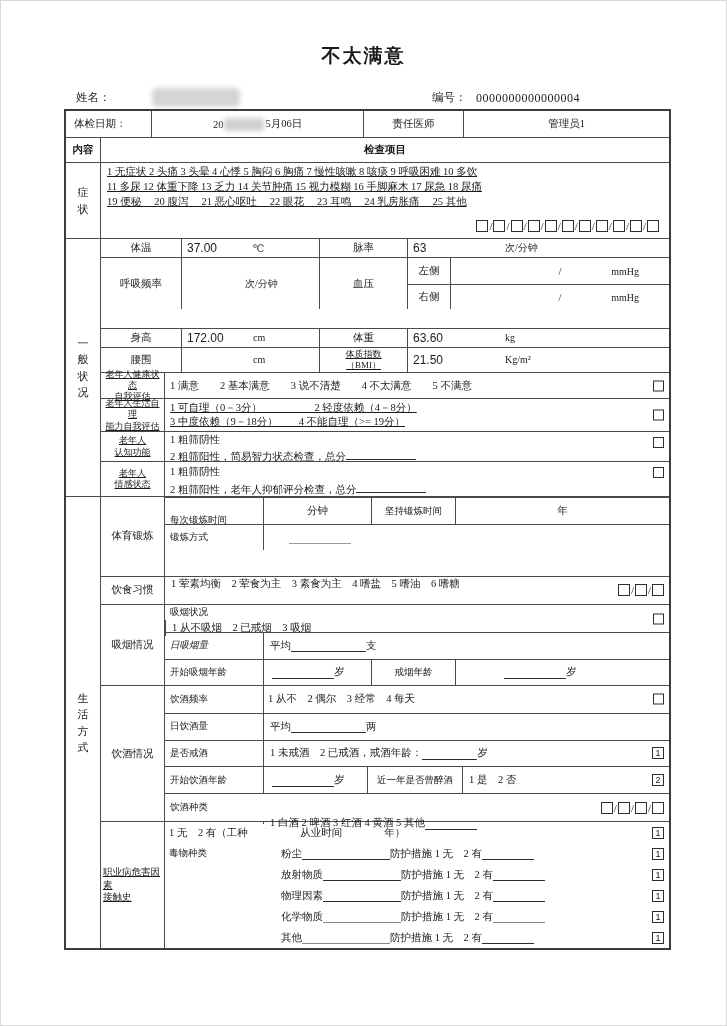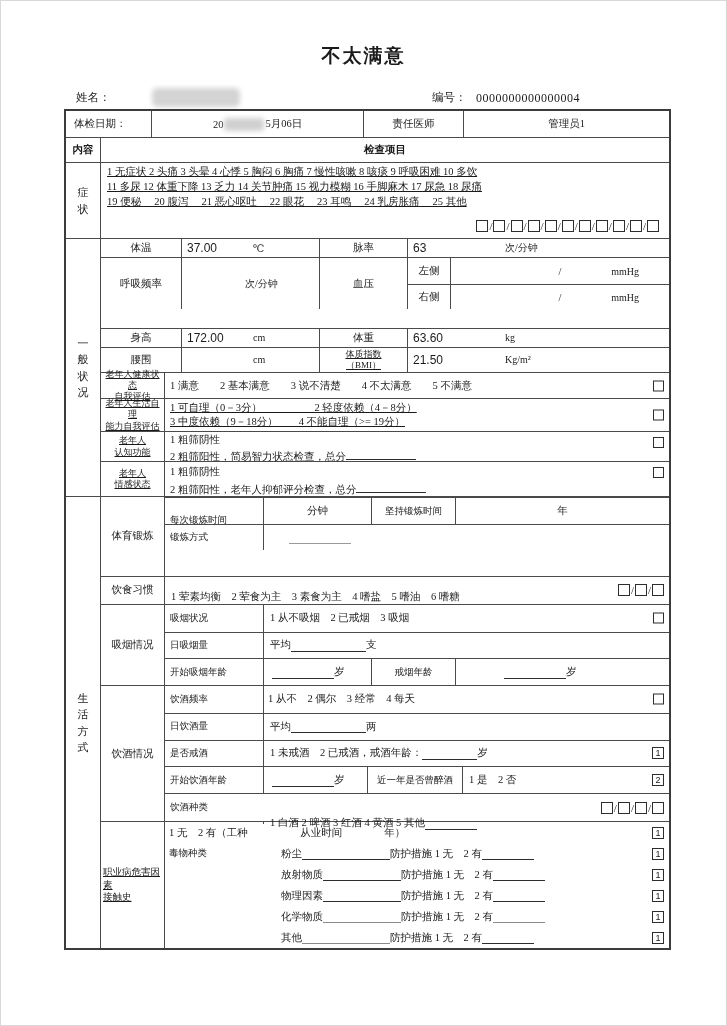--- a/index.html
+++ b/index.html
@@ -232,40 +232,40 @@
               <div class="c cls sm2" style="width:98px;padding-left:5px;">锻炼方式</div>
               <div class="c cl cls" style="flex:1;">
                   <span class="ul" style="width:62px;margin-left:22px;border-bottom-color:#9a9a9a;"></span>
                 </div>
             </div>
           </div>
         </div>
 
         <div class="sec bt rel" style="height:29px;">
           <div class="glabel" style="width:63px;">饮食习惯</div>
-          <div class="grows" style="justify-content:flex-end;padding-left:6px;">
+          <div class="grows" style="justify-content:flex-start;padding-left:6px;">
             <span>1 荤素均衡　2 荤食为主　3 素食为主　4 嗜盐　5 嗜油　6 嗜糖</span>
           </div>
           <div class="cbg absr">
             <span class="u"></span>
               <span class="u"></span>
               <span class="u"></span>
           </div>
         </div>
 
         <div class="sec bt" style="height:81px;">
           <div class="glabel" style="width:63px;">吸烟情况</div>
           <div class="grows">
-            <div class="fr rel" style="height:27px;">
+            <div class="fr rel" style="height:27px;flex-direction:column;">
               <div class="c cls sm2" style="width:98px;padding-left:5px;">吸烟状况</div>
               <div class="c cl cls" style="flex:1;padding-left:6px;">1 从不吸烟　2 已戒烟　3 吸烟</div>
               <span class="cb absr"></span>
             </div>
             <div class="fr bt" style="height:27px;">
-              <div class="c cls sm2" style="width:98px;padding-left:5px;">日吸烟量</div>
+              <div class="c cls sm2" style="width:98px;padding-left:5px;font-style:italic;">日吸烟量</div>
               <div class="c cl cls" style="flex:1;padding-left:6px;">
                 <span>平均</span>
                   <span class="ul" style="width:75px;"></span>
                   <span>支</span>
               </div>
             </div>
             <div class="fr bt" style="height:27px;">
               <div class="c cls sm2" style="width:98px;padding-left:5px;">开始吸烟年龄</div>
               <div class="c cl cls" style="width:108px;padding-left:8px;">
                 <span class="ul" style="width:62px;"></span>

